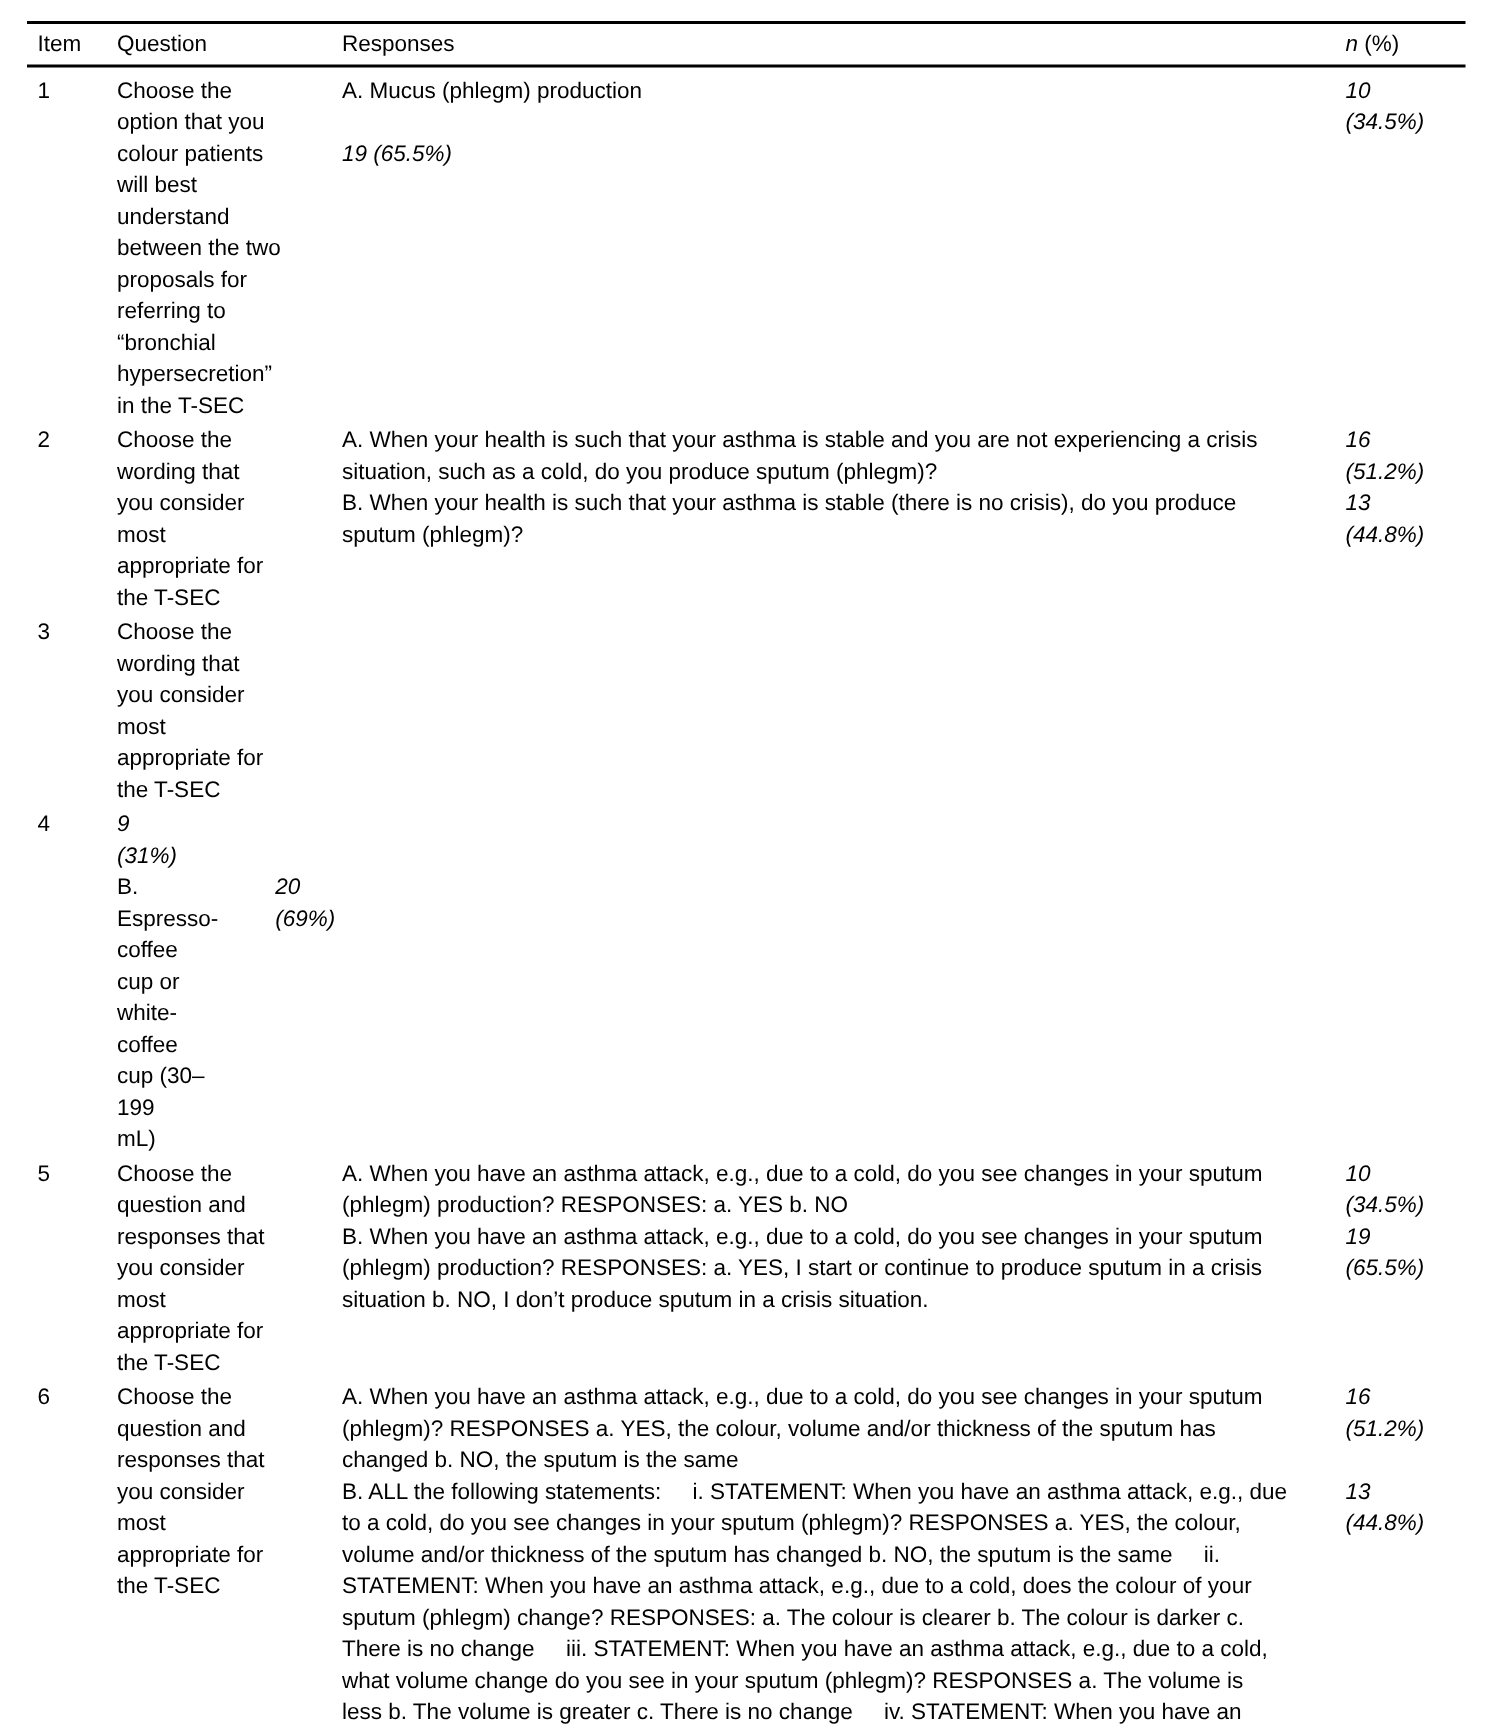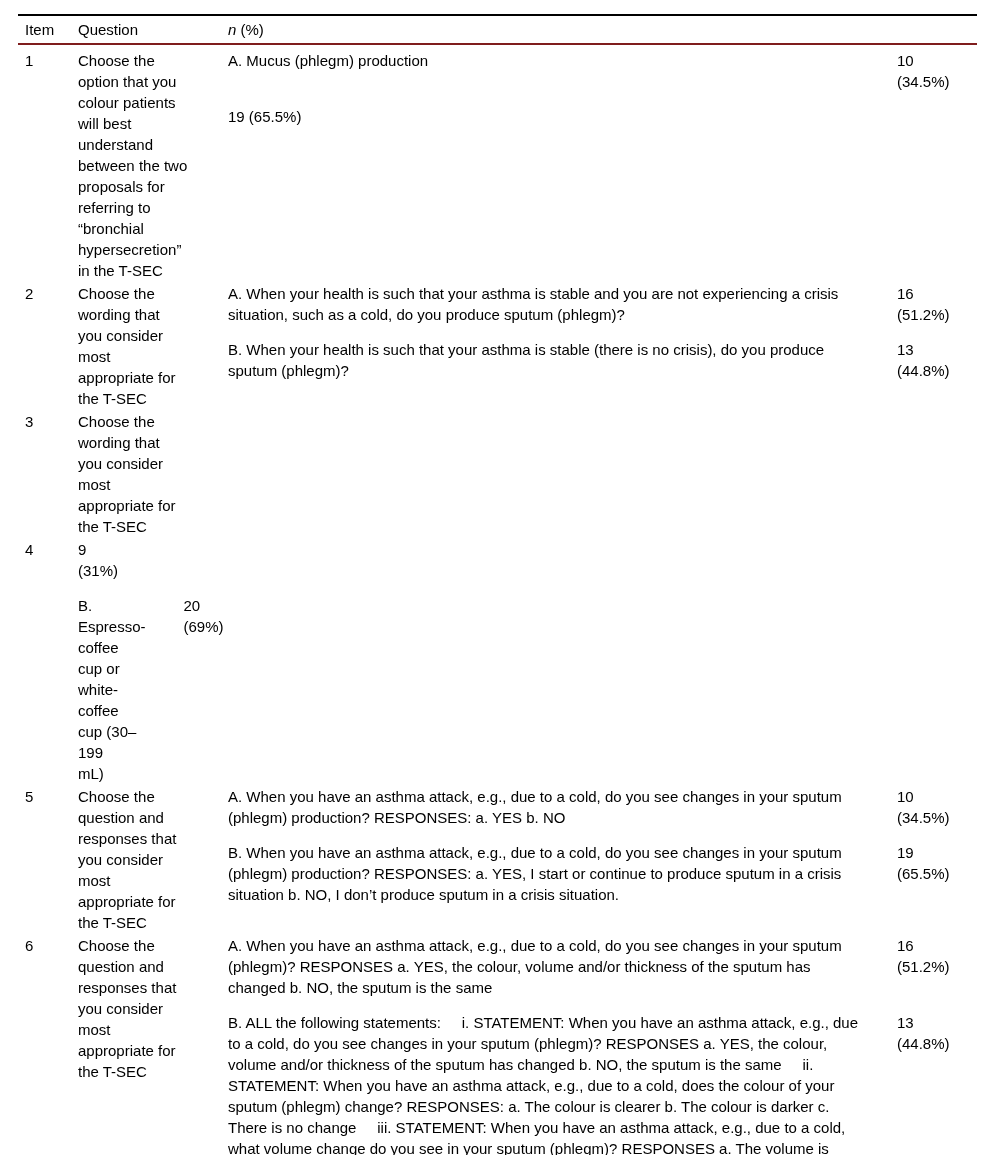--- a/index.html
+++ b/index.html
@@ -13,21 +13,21 @@
     line-height: 21px;
     color: #000000;
   }
   .page { padding: 14px 23px 0 18px; }
   .table { width: 959px; }
 
   .thead {
     display: grid;
     grid-template-columns: 60px 150px 1fr 80px;
     border-top: 2px solid #000;
-    border-bottom: 2px solid #7f1d1d;
+    border-bottom: 2px solid #000000;
     padding: 3px 0;
   }
   .th-item { padding-left: 7px; }
   .th-n i { font-style: italic; }
 
   .tbody {
     display: flex;
     flex-direction: column;
     row-gap: 2px;
     padding: 5px 0 6px;
@@ -35,41 +35,42 @@
   }
   .trow {
     display: grid;
     grid-template-columns: 60px 150px 1fr;
   }
   .cell-item { padding-left: 7px; }
   .cell-question { padding-right: 40px; }
   .cell-responses {
     display: flex;
     flex-direction: column;
-    row-gap: 14px;
+    row-gap: 0;
   }
   .response-row {
     display: grid;
     grid-template-columns: 1fr 80px;
   }
   .response-text {
     padding-right: 38px;
     white-space: pre-wrap;
   }
-  .response-n { padding-right: 26px; }
+  .response-n { padding-right: 26px; font-style: italic; }
 </style>
 </head>
 <body>
 
 <div class="page">
   <div class="table">
 
     <div class="thead">
       <div class="th th-item">Item</div>
       <div class="th">Question</div>
+      <div class="th">Responses</div>
       <div class="th th-n"><i>n</i><span> (%)</span></div>
     </div>
 
     <div class="tbody">
 
       <div class="trow">
         <div class="cell-item">1</div>
         <div class="cell-question">Choose the option that you colour patients will best understand between the two proposals for referring to “bronchial hypersecretion” in the T-SEC</div>
         <div class="cell-responses">
           <div class="response-row">

